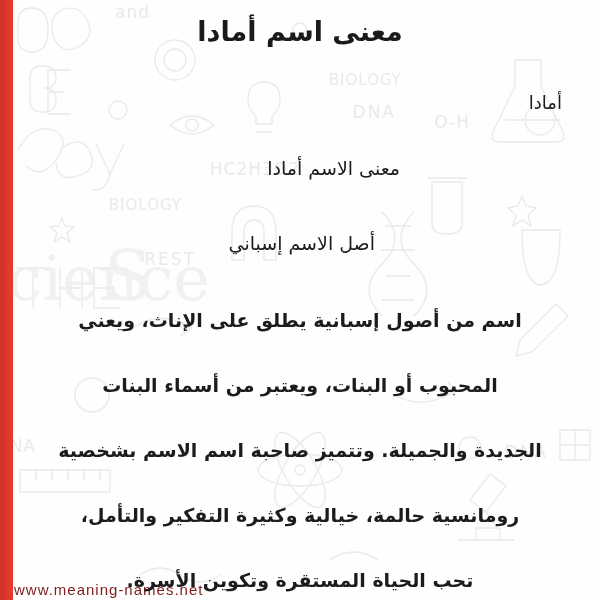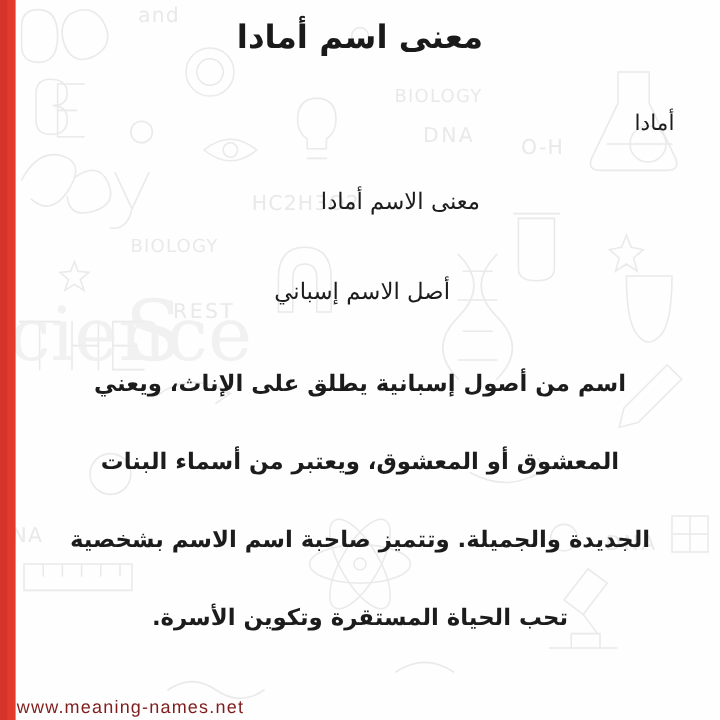--- a/index.html
+++ b/index.html
@@ -247,19 +247,20 @@
     <div id="page-title" class="line">معنى اسم أمادا</div>
 
     <div id="name-label" class="line">أمادا</div>
 
     <div id="meaning-heading" class="line">معنى الاسم أمادا</div>
 
     <div id="origin-line" class="line">أصل الاسم إسباني</div>
 
     <div id="body-text">
       <span class="body-line">اسم من أصول إسبانية يطلق على الإناث، ويعني</span>
-      <span class="body-line">المعشوق أو المعشوق، ويعتبر من أسماء البنات</span>
+      <span class="body-line">المحبوب أو البنات، ويعتبر من أسماء البنات</span>
       <span class="body-line">الجديدة والجميلة. وتتميز صاحبة اسم الاسم بشخصية</span>
+      <span class="body-line">رومانسية حالمة، خيالية وكثيرة التفكير والتأمل،</span>
       <span class="body-line">تحب الحياة المستقرة وتكوين الأسرة.</span>
     </div>
 
   </div>
 </div>
 
 </body></html>

